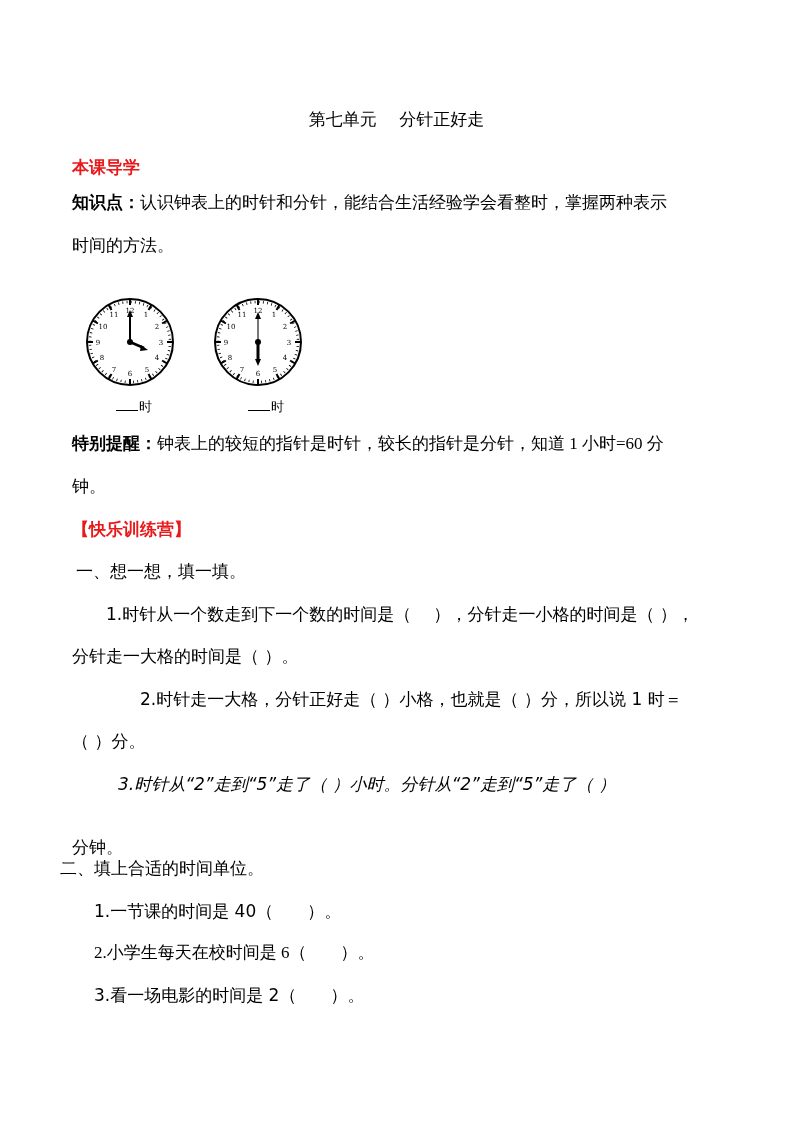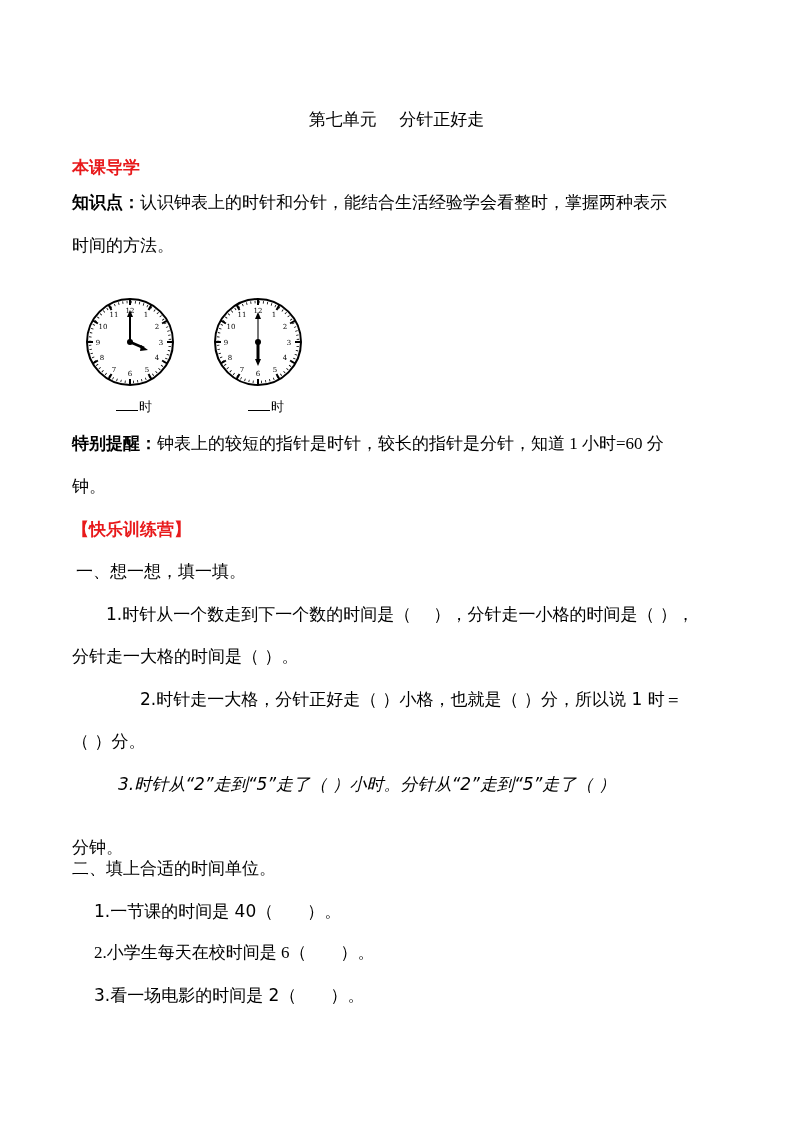--- a/index.html
+++ b/index.html
@@ -114,17 +114,17 @@
 
 <div class="line" style="left:106px; top:603px;">1.时针从一个数走到下一个数的时间是（　  ），分针走一小格的时间是（  ），</div>
 <div class="line" style="left:72px; top:645px;text-align:center;">分针走一大格的时间是（  ）。</div>
 
 <div class="line" style="left:114px; top:688px;margin-left:26px;">2.时针走一大格，分针正好走（   ）小格，也就是（   ）分，所以说 1 时＝</div>
 <div class="line" style="left:72px; top:730px;">（   ）分。</div>
 
 <div class="line" style="left:118px; top:773px;font-style:italic;">3.时针从“2”走到“5”走了（    ）小时。分针从“2”走到“5”走了（    ）</div>
 <div class="line" style="left:72px; top:836px;">分钟。</div>
 
-<div class="line" style="left:72px; top:857px;">二、填上合适的时间单位。</div>
+<div class="line" style="left:60px; top:857px;">二、填上合适的时间单位。</div>
 
 <div class="line" style="left:94px; top:900px;">1.一节课的时间是 40（　　）。</div>
 <div class="line" style="left:94px; top:942px;font-family:Liberation Serif, serif;">2.小学生每天在校时间是 6（　　）。</div>
 <div class="line" style="left:94px; top:984px;">3.看一场电影的时间是 2（　　）。</div>
 
 </body></html>

